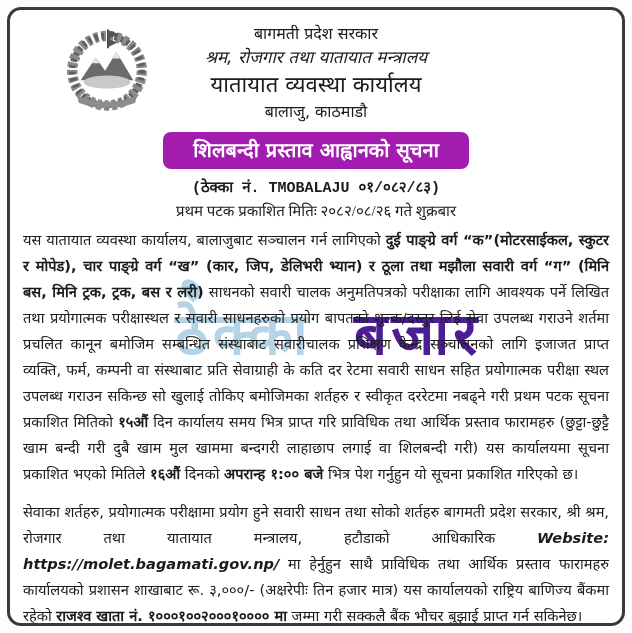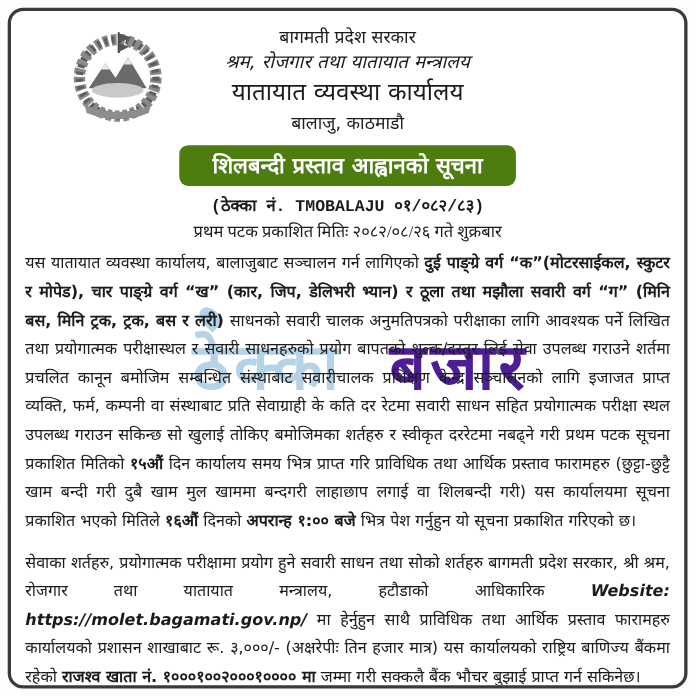--- a/index.html
+++ b/index.html
@@ -55,21 +55,21 @@
   .emblem { position: absolute; left: 36px; top: 2px; width: 96px; height: 94px; }
   .hdr-gov   { font-size: 16px; line-height: 23px; }
   .hdr-min   { font-size: 17px; line-height: 25px; font-style: italic; }
   .hdr-office{ font-size: 22px; line-height: 30px; font-weight: normal; }
   .hdr-addr  { font-size: 16px; line-height: 24px; }
 
   
   .banner-row { text-align: center; margin-top: 8px; }
   .banner {
     display: inline-block;
-    background: #4d7c0f;
+    background: #a21caf;
     color: #ffffff;
     font-size: 20px;
     font-weight: bold;
     padding: 4px 30px 6px 30px;
     border-radius: 8px;
   }
   .contract  { text-align: center; font-size: 15px; font-weight: bold; margin-top: 9px; line-height: 21px; font-family: Liberation Mono, monospace; }
   .published { text-align: center; font-size: 15px; margin-top: 2px; line-height: 21px; font-family: Liberation Serif, serif; }
 
   

